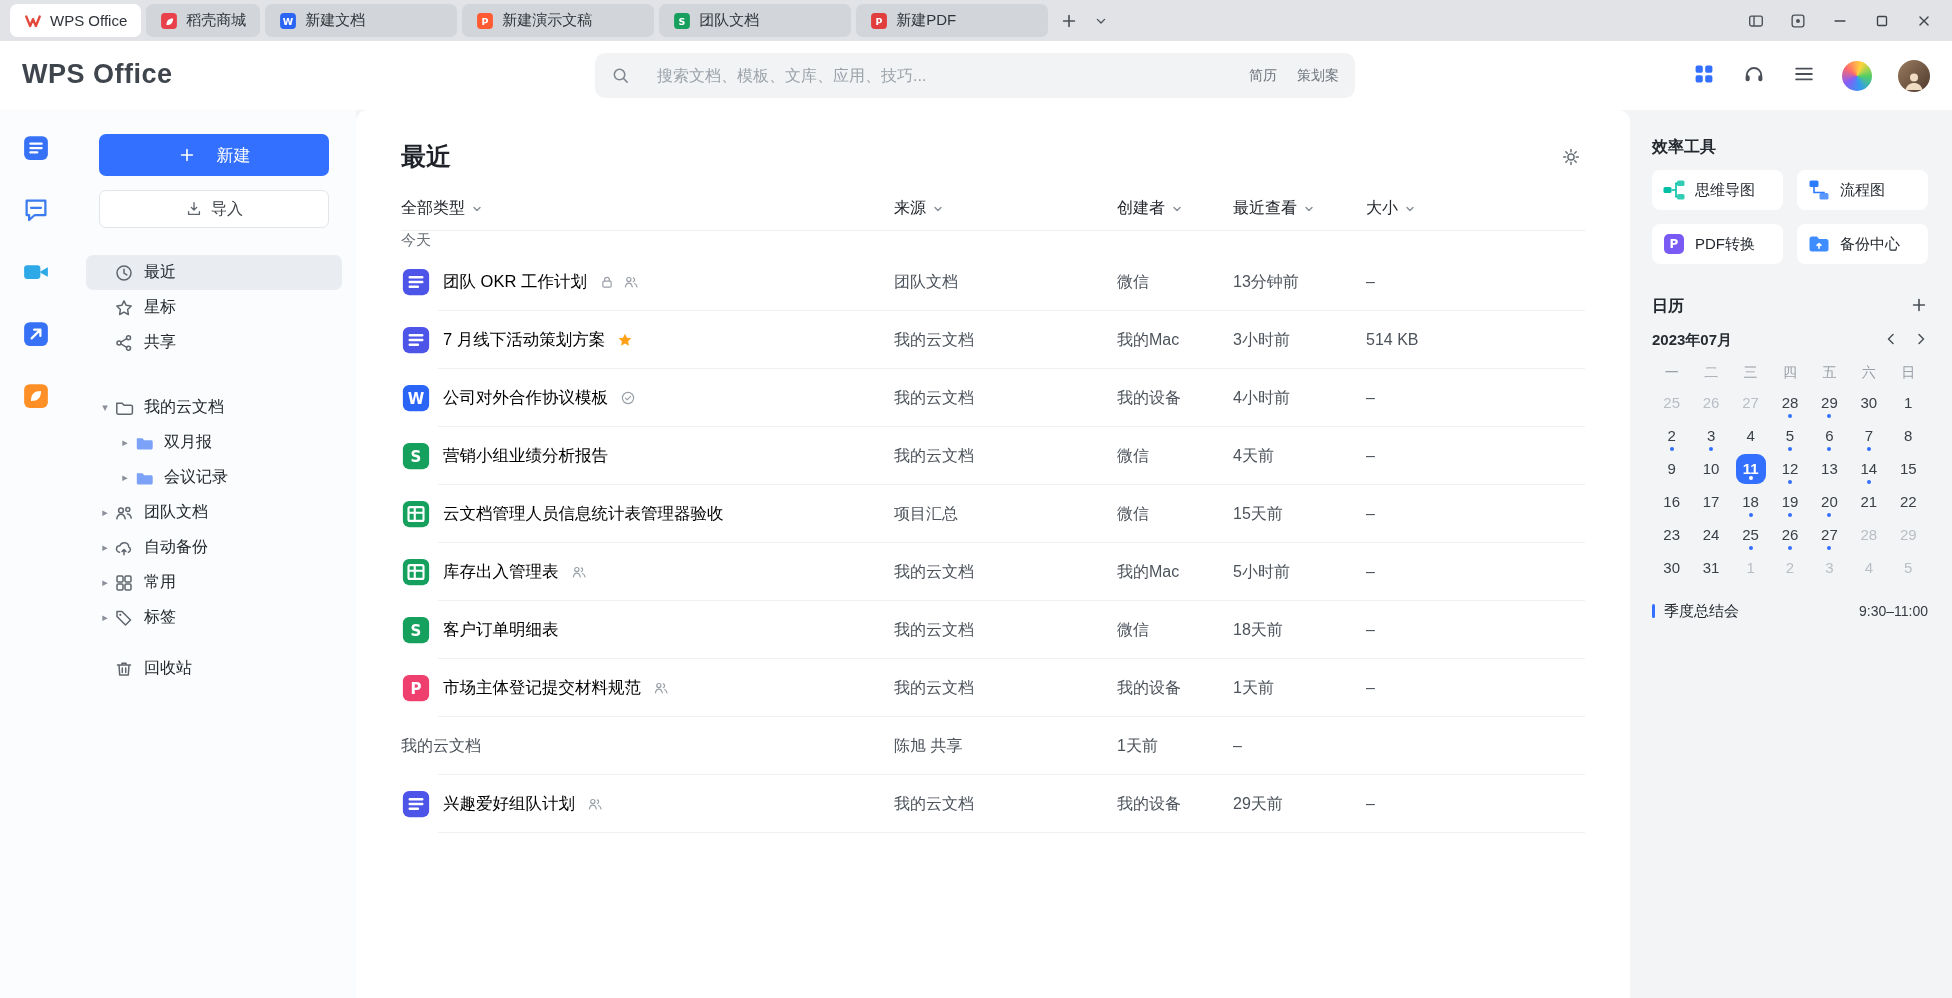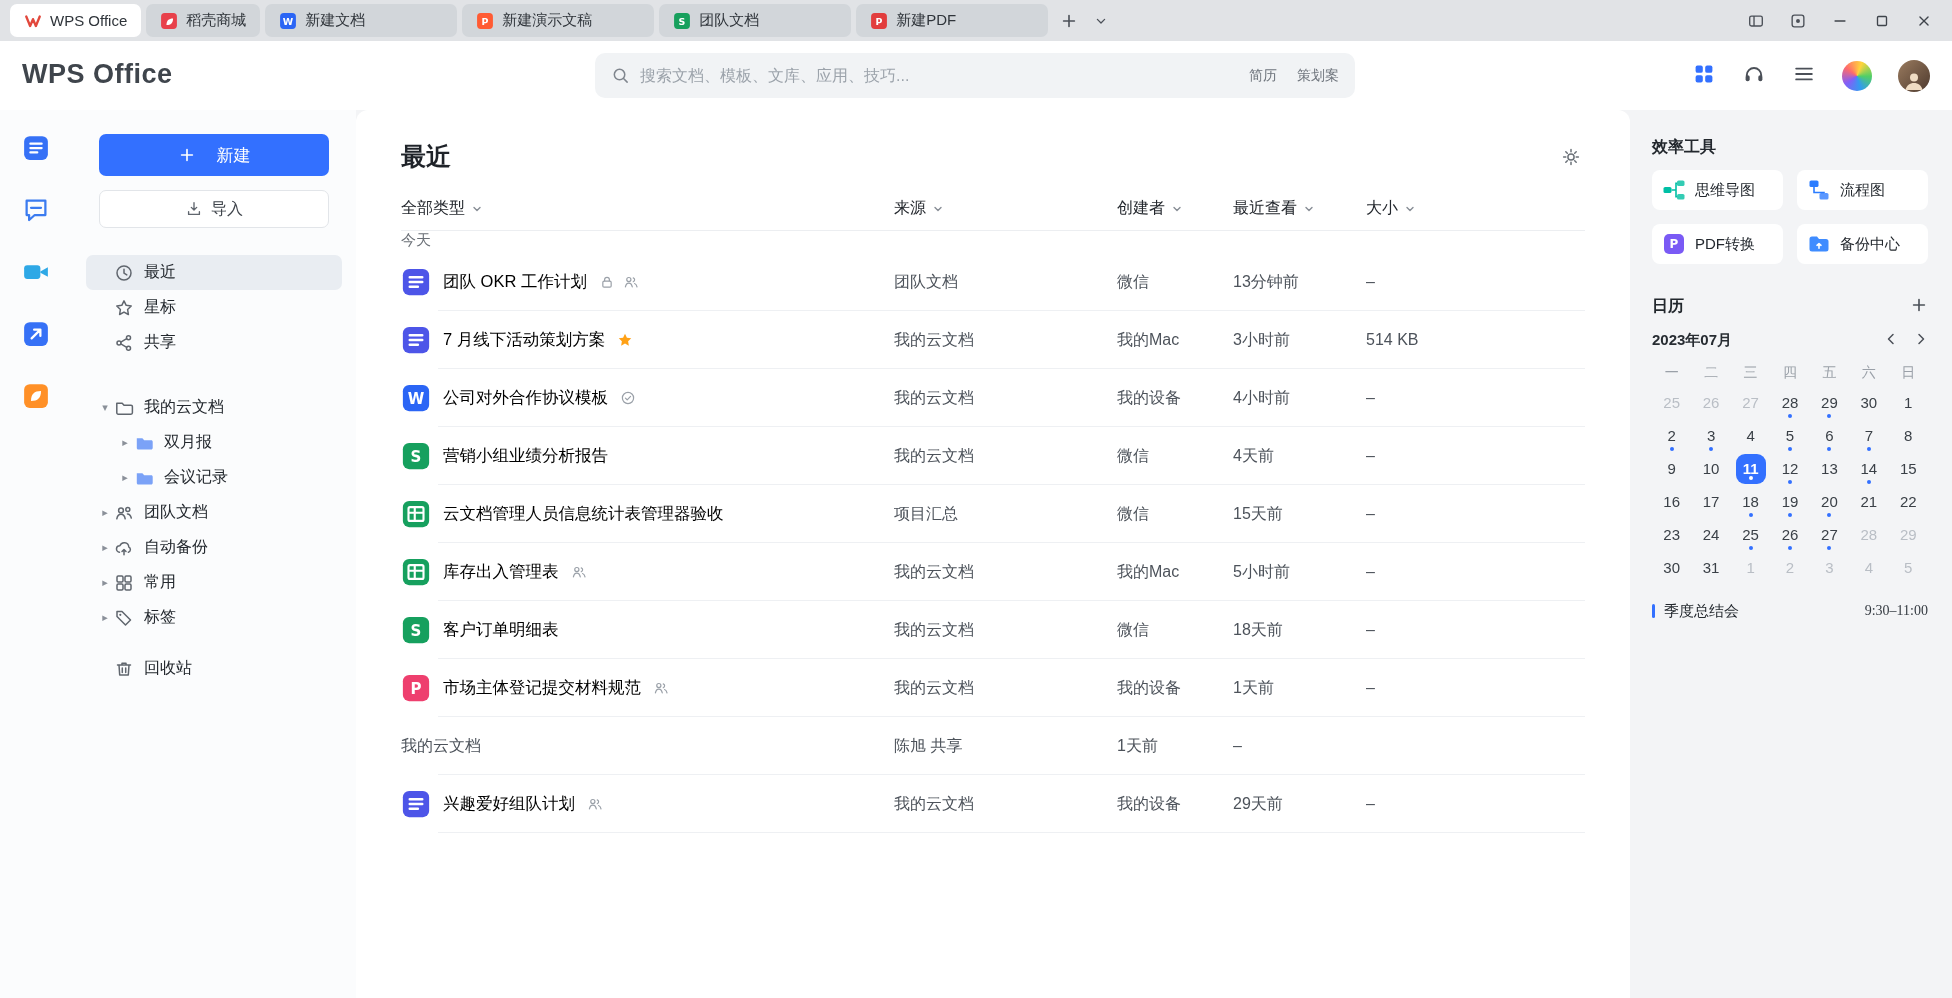--- a/index.html
+++ b/index.html
@@ -19,21 +19,21 @@
   .tab-extra { display:flex; align-items:center; margin-left:6px; gap:2px; }
   .tab-sq { width:30px; height:30px; display:flex; align-items:center; justify-content:center; border-radius:6px; }
   .win-controls { margin-left:auto; display:flex; align-items:center; gap:6px; }
   .winbtn { width:36px; height:33px; display:flex; align-items:center; justify-content:center; border-radius:6px; }
 
   
   .header { height:69px; background:#fff; position:relative; }
   .logo { position:absolute; left:22px; top:18px; font-size:27px; font-weight:700; color:#3f454c; letter-spacing:.5px; }
   .searchbar { position:absolute; left:595px; top:12px; width:760px; height:45px; background:#f1f3f5;
                border-radius:10px; display:flex; align-items:center; padding:0 16px; gap:10px; }
-  .searchbar input { flex:1; border:none; background:transparent; outline:none; font-size:16px; color:#b91c1c; min-width:0; }
+  .searchbar input { flex:1; border:none; background:transparent; outline:none; font-size:16px; color:#b91c1c; min-width:0;margin-left:17px; }
   .searchbar input::placeholder { color:#9ca3ab; }
   .search-tags { display:flex; gap:20px; font-size:14px; color:#6f757d; flex:none; }
   .search-tags span { cursor:pointer; }
   .header-right { position:absolute; right:22px; top:0; height:100%; display:flex; align-items:center; gap:26px; }
   .member { width:30px; height:30px; border-radius:50%;
             background:conic-gradient(from 20deg,#ffd43b,#51cf66,#339af0,#845ef7,#ff6b6b,#ffd43b); }
   .avatar { width:32px; height:32px; border-radius:50%; overflow:hidden;
             background:linear-gradient(135deg,#9a7b5f,#4e3a2e); display:flex; align-items:flex-end; justify-content:center; }
   .avatar svg { width:24px; height:24px; }
 
@@ -95,21 +95,21 @@
   .cal-cell .dnum { width:30px; height:30px; display:flex; align-items:center; justify-content:center; border-radius:9px; }
   .cal-cell.muted { color:#b9bec5; }
   .cal-cell.selected .dnum { background:#3370ff; color:#fff; font-weight:700; }
   .dot { position:absolute; bottom:1px; left:50%; transform:translateX(-50%); width:4px; height:4px;
          border-radius:50%; background:#3370ff; }
   .selected .dot { background:#fff; bottom:5px; }
   .events { margin-top:12px; }
   .event { height:30px; display:flex; align-items:center; gap:9px; font-size:15px; cursor:pointer; }
   .ebar { width:3px; height:14px; border-radius:2px; background:#3370ff; flex:none; }
   .etitle { color:#23282e; flex:1; white-space:nowrap; overflow:hidden; }
-  .etime { color:#353b42; font-size:14px; flex:none;font-family:Liberation Serif, serif; }
+  .etime { color:#353b42; font-size:14px; flex:none; }
 </style>
 </head>
 <body>
 
 <div class="tabbar">
   <div class="tabs" id="tab-list">
       <div class="tab active">
         <span class="ic" style="height: 18px; width: 18px;">
           <svg viewBox="0 0 20 20">
             <path d="M2.5 5 L6.8 15.5 L10 8 L13.2 15.5 L17.5 5" fill="none" stroke="#e2483c" stroke-width="2.6" stroke-linecap="round" stroke-linejoin="round"></path>

